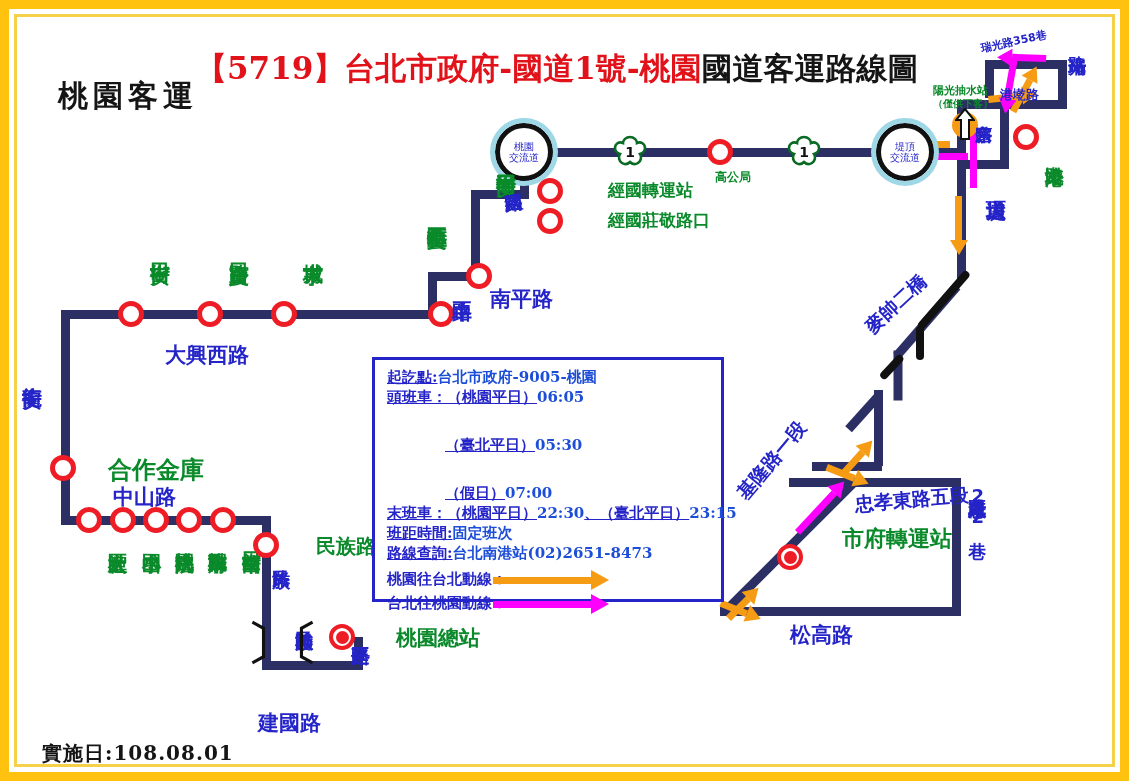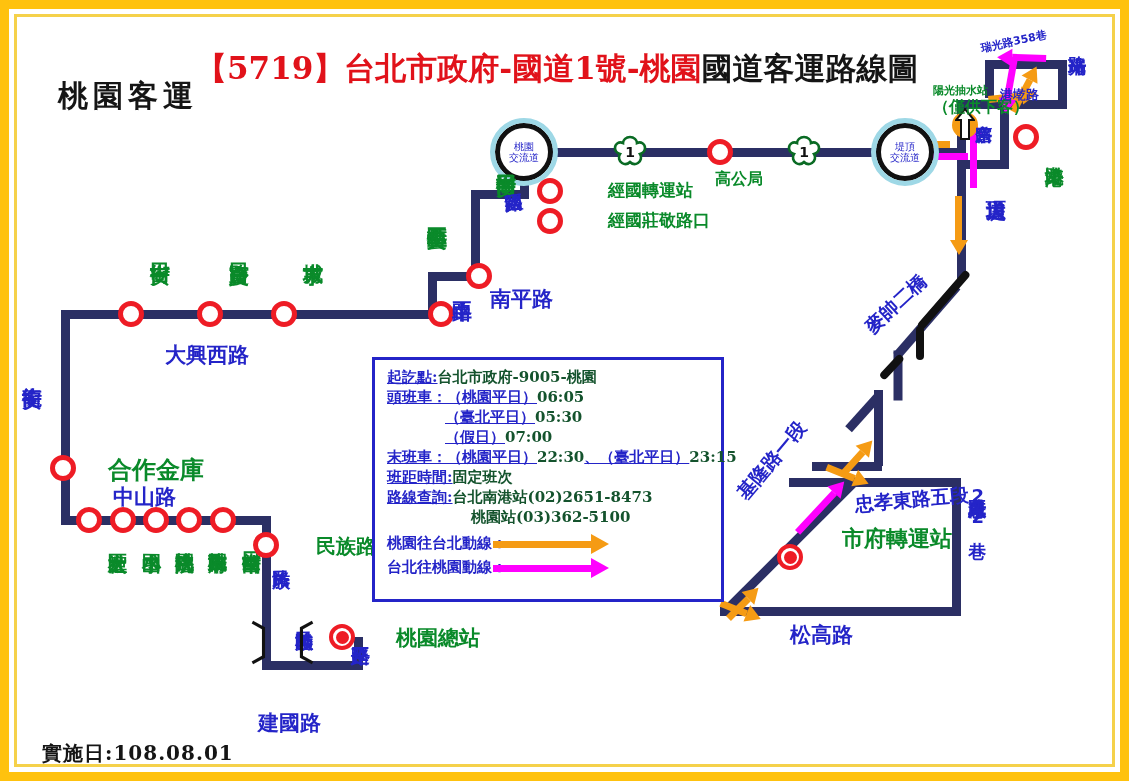--- a/index.html
+++ b/index.html
@@ -57,22 +57,22 @@
   .hw .num{position:absolute;left:0;top:0;width:36px;height:34px;display:flex;align-items:center;
            justify-content:center;font-size:14px;font-weight:bold;color:#111111;}
 
   
   .box{position:absolute;left:372px;top:357px;width:352px;height:245px;border:3px solid #2424c8;
        background:#ffffff;box-sizing:border-box;}
   .box-in{position:relative;padding:8px 0 0 12px;}
   .bl{position:relative;height:20px;font-size:15px;font-weight:bold;white-space:nowrap;
       font-family:"DejaVu Serif","Liberation Serif",serif;}
   .bl .k{color:#2424c8;text-decoration:underline;}
-  .bl .v{color:#14532d;}
-  .bl.ind{padding-left:58px;}
+  .bl .v{color:#1d4ed8;}
+  .bl.ind{padding-left:58px;margin-top:28px;}
   .bl.ind2{padding-left:84px;}
   .legend{position:relative;height:24px;font-size:15px;font-weight:bold;color:#2424c8;white-space:nowrap;
           font-family:"DejaVu Serif","Liberation Serif",serif;}
   .arrowline{position:absolute;top:7px;height:7px;}
   .ar-or{left:106px;width:100px;background:#f59b14;}
   .ar-mg{left:106px;width:100px;background:#ff00ff;}
   .arhead{position:absolute;top:0;width:0;height:0;border-top:10px solid transparent;
           border-bottom:10px solid transparent;}
   .arhead.or{left:204px;border-left:18px solid #f59b14;}
   .arhead.mg{left:204px;border-left:18px solid #ff00ff;}
@@ -208,21 +208,21 @@
   <div class="marrow" style="left:1046px;top:62px;transform:rotate(-178deg);">
     <div class="sh" style="width:34px;"></div>
       <div class="hd" style="left:34px;"></div>
   </div>
 
   <div class="pump" style="left:952px;top:112px;"></div>
   <svg style="position:absolute;left:955px;top:108px;" width="20" height="32" viewBox="0 0 20 32">
     <polygon points="10,1 19,12 14,12 14,31 6,31 6,12 1,12" fill="#ffffff" stroke="#111111" stroke-width="2"></polygon>
   </svg>
   <div class="t stn" style="left:903px;top:85px;font-size:11px;">陽光抽水站</div>
-  <div class="t stn" style="left:903px;top:99px;font-size:16px;">（僅供下客）</div>
+  <div class="t stn" style="left:903px;top:99px;font-size:10px;">（僅供下客）</div>
 
   <div class="ic" style="left:495px;top:123px;">
     <span>桃園</span>
     <span>交流道</span>
   </div>
   <div class="ic" style="left:876px;top:123px;">
     <span>堤頂</span>
     <span>交流道</span>
   </div>
 
@@ -258,21 +258,21 @@
   <div class="vt stn" style="left:466px;top:160px;font-size:20px;">南平同安街口</div>
   <div class="t road" style="left:490px;top:289px;font-size:21px;">南平路</div>
 
   <div class="stop" style="left:537px;top:178px;"></div>
   <div class="t stn" style="left:578px;top:182px;font-size:17px;">經國轉運站</div>
   <div class="stop" style="left:537px;top:208px;"></div>
   <div class="t stn" style="left:578px;top:212px;font-size:17px;">經國莊敬路口</div>
   <div class="vt road" style="left:501px;top:180px;font-size:18px;transform:rotate(-8deg);">經國路</div>
 
   <div class="stop" style="left:707px;top:139px;"></div>
-  <div class="t stn" style="left:685px;top:171px;font-size:16px;">高公局</div>
+  <div class="t stn" style="left:685px;top:171px;font-size:12px;">高公局</div>
 
   <div class="stop" style="left:1013px;top:124px;"></div>
   <div class="vt stn" style="left:1015px;top:152px;font-size:19px;">港墘路</div>
 
   <div class="stop" style="left:50px;top:455px;"></div>
   <div class="t stn" style="left:78px;top:458px;font-size:24px;">合作金庫</div>
 
   <div class="stop" style="left:76px;top:507px;"></div>
   <div class="vt stn" style="left:78px;top:538px;font-size:19px;">宏太社區</div>
 
@@ -340,23 +340,20 @@
       </div>
       <div class="bl">
         <span class="k">末班車：</span><span class="k">（桃園平日）</span><span class="v">22:30</span><span class="k">、（臺北平日）</span><span class="v">23:15</span>
       </div>
       <div class="bl">
         <span class="k">班距時間:</span><span class="v">固定班次</span>
       </div>
       <div class="bl">
         <span class="k">路線查詢:</span><span class="v">台北南港站(02)2651-8473</span>
       </div>
-      <div class="bl ind2">
-        <span class="v">桃園站(03)362-5100</span>
-      </div>
       <div class="legend" style="margin-top:6px;">
         <span>桃園往台北動線：</span>
         <span class="arrowline ar-or"></span>
         <span class="arhead or"></span>
       </div>
       <div class="legend">
         <span>台北往桃園動線：</span>
         <span class="arrowline ar-mg"></span>
         <span class="arhead mg"></span>
       </div>

